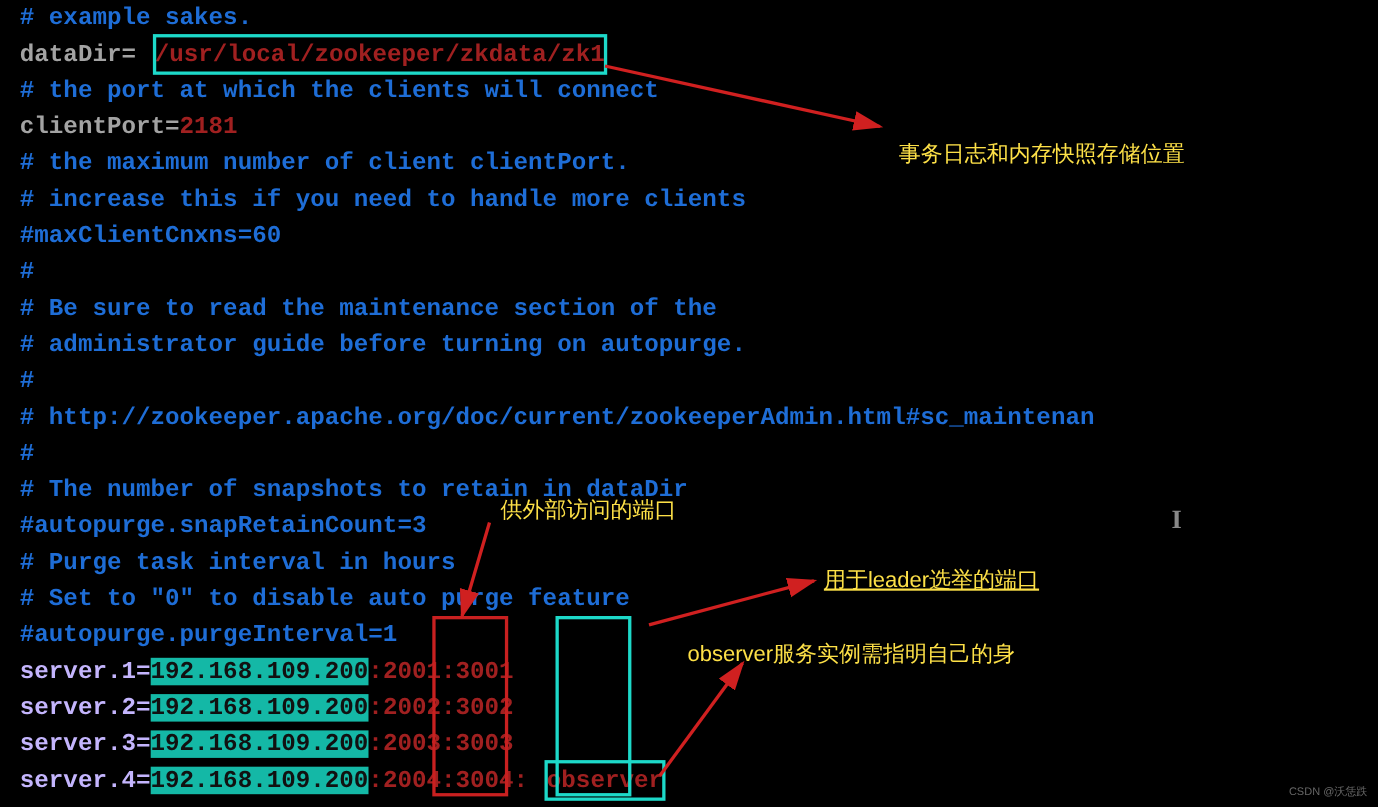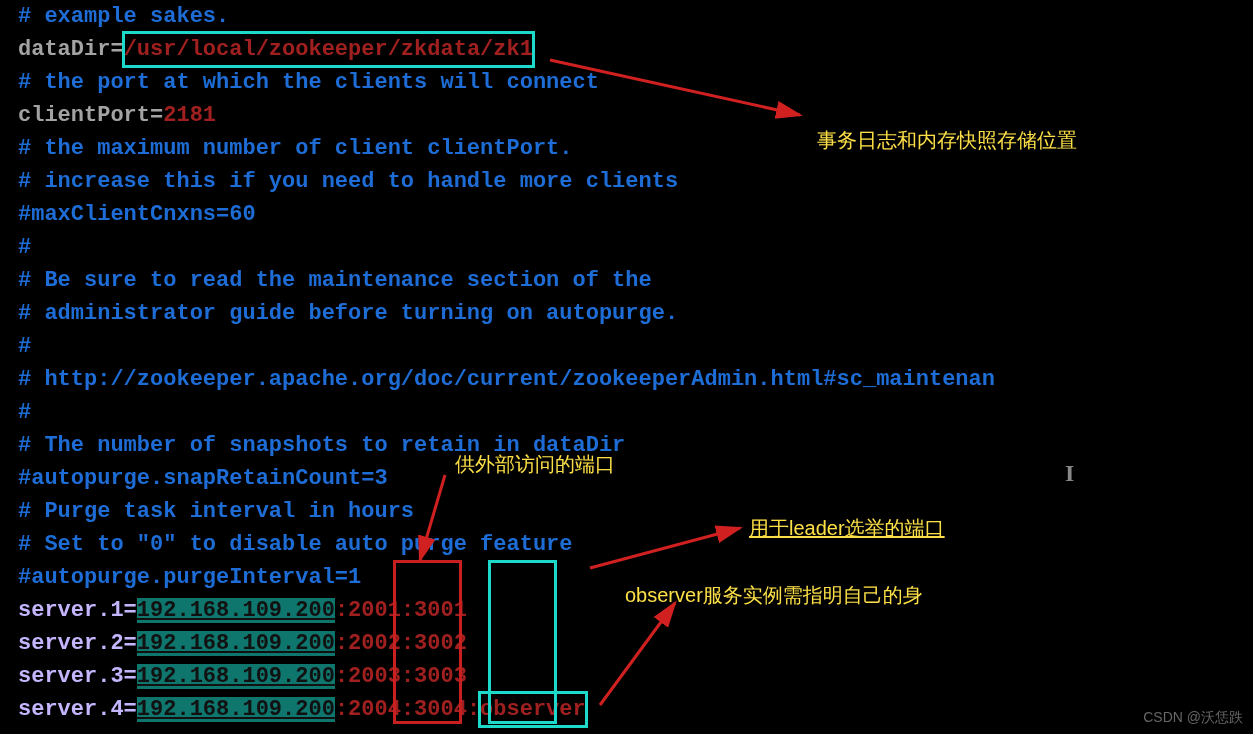--- a/index.html
+++ b/index.html
@@ -14,27 +14,27 @@
   height: 734px;
   overflow: hidden;
   position: relative;
   padding-left: 18px;
 }
 .comment { color: #1e6dd6; }
 .key { color: #a3a3a3; }
 .red { color: #a02020; }
 .white { color: #c4b5fd; }
 .line { white-space: pre; }
-.box-cyan { outline: 3px solid #1dd9c9; outline-offset: -1px; display: inline-block; }
+.box-cyan { outline: 3px solid #1dd9c9; outline-offset: -1px; display: inline-block; margin-left: 17px; }
 .box-red { outline: 3px solid #c82020; outline-offset: -1px; display: inline-block; }
-.hl-yellow { background: #0f766e; color: #111; text-decoration: underline; }
+.hl-yellow { background: #14b8a6; color: #111; }
 .annotation { position: absolute; color: #fde047; font-family: sans-serif; font-size: 20px; font-weight: normal; }
 .arrow { position: absolute; pointer-events: none; }
 .cursor-ibeam { position: absolute; color: #888; font-family: serif; font-size: 24px; }
-.csdn { position: absolute; right: 10px; bottom: 6px; color: #666; font-family: sans-serif; font-size: 14px; font-weight: normal; }
+.csdn { position: absolute; right: 10px; bottom: 6px; color: #666; font-family: sans-serif; font-size: 10px; font-weight: normal; }
 </style>
 </head>
 <body>
 
 <div class="line"><span class="comment"># example sakes.</span></div>
 <div class="line"><span class="key">dataDir=</span><span class="red box-cyan">/usr/local/zookeeper/zkdata/zk1</span></div>
 <div class="line"><span class="comment"># the port at which the clients will connect</span></div>
 <div class="line"><span class="key">clientPort=</span><span class="red">2181</span></div>
 <div class="line"><span class="comment"># the maximum number of client clientPort.</span></div>
 <div class="line"><span class="comment"># increase this if you need to handle more clients</span></div>

